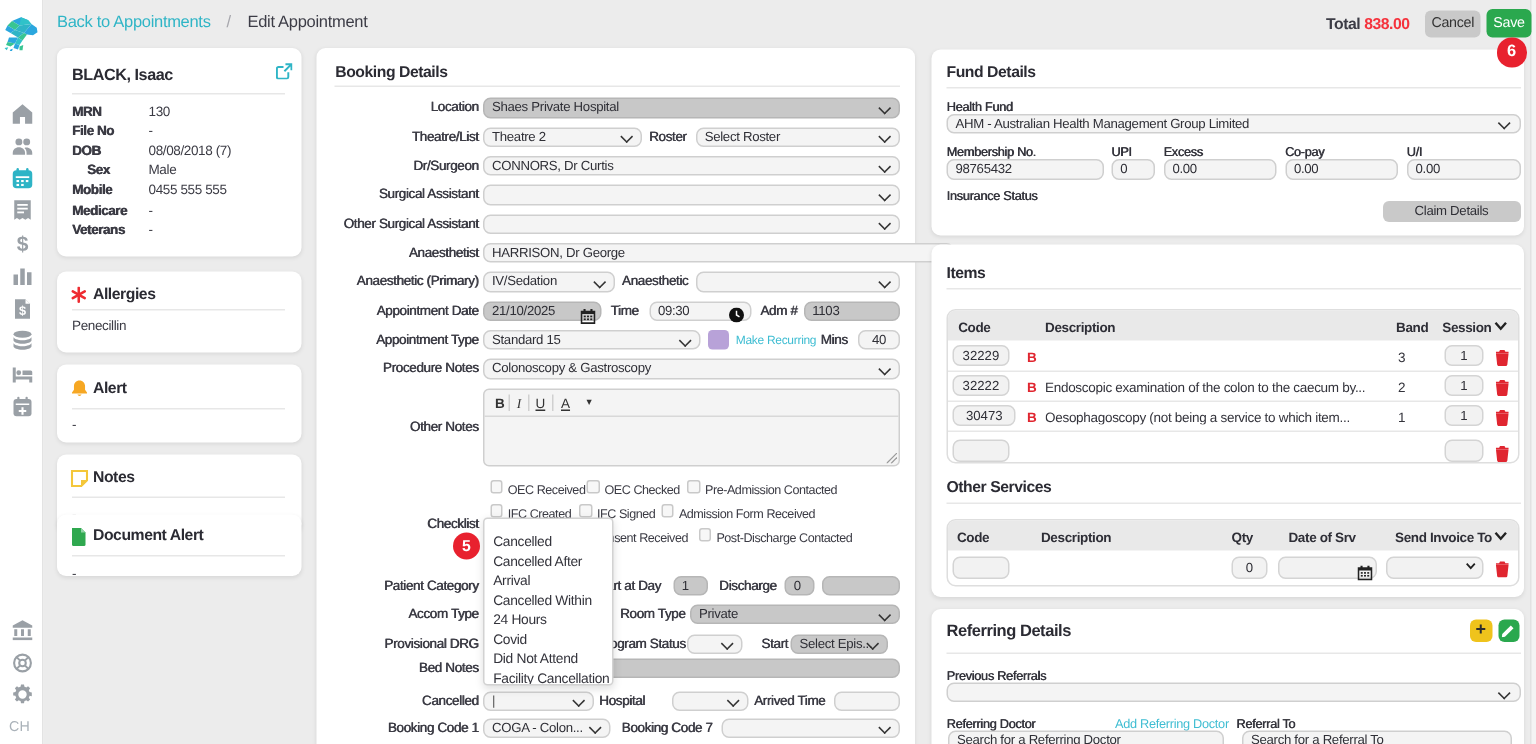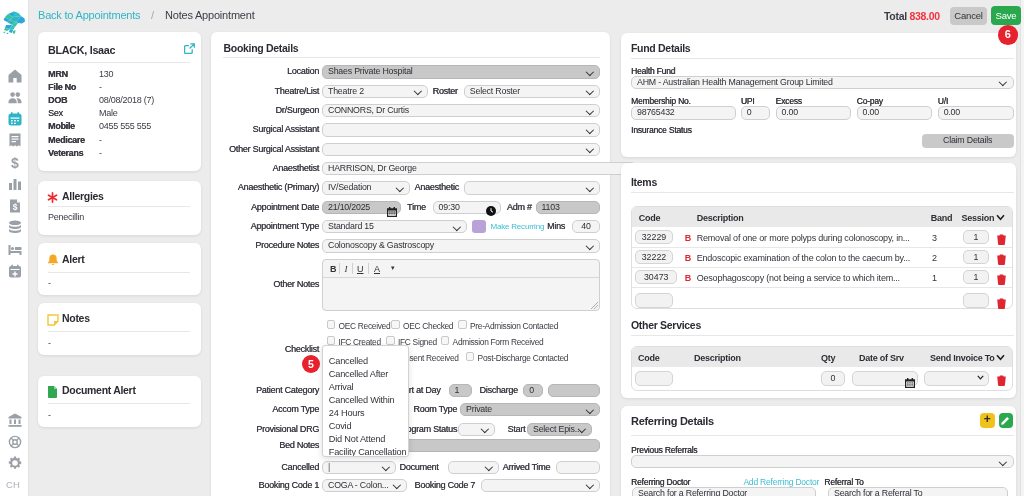--- a/index.html
+++ b/index.html
@@ -126,40 +126,40 @@
       <path stroke="#9aa0a6" stroke-width="1.2" d="M3 3l2.5 2.5M11 3 8.5 5.5M3 11l2.5-2.5M11 11 8.5 8.5"></path>
     </svg>
 <svg style="position:absolute;left:7.5px;top:456.4px" width="14" height="14" viewBox="0 0 14 14">
       <path fill="#9aa0a6" d="M7 4.2a2.8 2.8 0 1 0 0 5.6 2.8 2.8 0 0 0 0-5.6zm6.2 4-1.5-.3a4.8 4.8 0 0 1-.5 1.2l.9 1.2-1.4 1.4-1.2-.9c-.4.2-.8.4-1.2.5L8 12.8H6l-.3-1.5a4.8 4.8 0 0 1-1.2-.5l-1.2.9-1.4-1.4.9-1.2c-.2-.4-.4-.8-.5-1.2l-1.5-.3V5.6l1.5-.3c.1-.4.3-.8.5-1.2l-.9-1.2 1.4-1.4 1.2.9c.4-.2.8-.4 1.2-.5L6 0.4h2l.3 1.5c.4.1.8.3 1.2.5l1.2-.9 1.4 1.4-.9 1.2c.2.4.4.8.5 1.2l1.5.3z"></path>
     </svg>
 </div>
 <div class="abs" style="left:6px;top:479px;font-size:9.5px;color:#aab2b9;letter-spacing:.2px">CH</div>
 
 <div class="abs" style="left:38px;top:9px;font-size:11px;letter-spacing:-.2px;color:#2fb5c6">Back to Appointments</div>
 <div class="abs" style="left:151px;top:9px;font-size:11px;color:#a7a7ad">/</div>
-<div class="abs" style="left:165px;top:9px;font-size:11px;letter-spacing:-.2px;color:#3c3c46">Notes Appointment</div>
+<div class="abs" style="left:165px;top:9px;font-size:11px;letter-spacing:-.2px;color:#3c3c46">Edit Appointment</div>
 <div class="abs" style="left:884px;top:10px;font-size:10.5px;font-weight:bold;letter-spacing:-.3px;color:#3c3c46">Total <span style="color:#f5323c">838.00</span></div>
 <div class="abs" style="left:950px;top:6.5px;width:37px;height:18px;background:#c9c9c9;border-radius:4px;font-size:9.5px;letter-spacing:-.2px;color:#333;text-align:center;line-height:18px">Cancel</div>
 <div class="abs" style="left:991px;top:6px;width:30px;height:19px;background:#2aa84e;border-radius:4px;font-size:9.5px;letter-spacing:-.2px;color:#fff;text-align:center;line-height:19px">Save</div>
 <div class="badge" style="left:998px;top:25px;width:19.5px;height:19.5px;font-size:11px;line-height:19.5px">6</div>
 
 <div class="card" style="left:38px;top:31.5px;width:163px;height:139.5px">
  <div class="ctitle" style="left:10px;top:12px;font-size:10.8px">BLACK, Isaac</div>
  <div class="abs" style="left:145.5px;top:8px"><svg width="11" height="11" viewBox="0 0 11 11">
         <path fill="none" stroke="#2fb5c6" stroke-width="1.3" d="M8.2 6.2v3.2a1 1 0 0 1-1 1H1.6a1 1 0 0 1-1-1V3.6a1 1 0 0 1 1-1H5"></path>
         <path stroke="#2fb5c6" stroke-width="1.3" fill="none" d="M6.3 0.8h4v4M10 1.1 5.6 5.5"></path>
       </svg></div>
  <div class="divider" style="left:10px;width:142px;top:30px"></div>
  <div class="lbl" style="left:10px;top:36px;font-weight:bold;letter-spacing:-.3px">MRN</div>
     <div class="lbl val" style="left:61px;top:36px">130</div>
  <div class="lbl" style="left:10px;top:49.2px;font-weight:bold;letter-spacing:-.3px">File No</div>
     <div class="lbl val" style="left:61px;top:49.2px">-</div>
  <div class="lbl" style="left:10px;top:62.4px;font-weight:bold;letter-spacing:-.3px">DOB</div>
     <div class="lbl val" style="left:61px;top:62.4px">08/08/2018 (7)</div>
- <div class="lbl" style="left:10px;top:75.6px;font-weight:normal;letter-spacing:-.3px">Sex</div>
+ <div class="lbl" style="left:20px;top:75.6px;font-weight:bold;letter-spacing:-.3px">Sex</div>
     <div class="lbl val" style="left:61px;top:75.6px">Male</div>
  <div class="lbl" style="left:10px;top:88.8px;font-weight:bold;letter-spacing:-.3px">Mobile</div>
     <div class="lbl val" style="left:61px;top:88.8px">0455 555 555</div>
  <div class="lbl" style="left:10px;top:102px;font-weight:bold;letter-spacing:-.3px">Medicare</div>
     <div class="lbl val" style="left:61px;top:102px">-</div>
  <div class="lbl" style="left:10px;top:115.2px;font-weight:bold;letter-spacing:-.3px">Veterans</div>
     <div class="lbl val" style="left:61px;top:115.2px">-</div>
 </div>
 <div class="card" style="left:38px;top:181px;width:163px;height:54px">
  <div class="abs" style="left:9px;top:8px"><svg width="11" height="11" viewBox="0 0 11 11">
@@ -184,21 +184,21 @@
 </div>
 <div class="card" style="left:38px;top:303px;width:163px;height:52px">
  <div class="abs" style="left:8.5px;top:8.5px"><svg width="12" height="12" viewBox="0 0 12 12">
         <path fill="#fff" stroke="#f4c73a" stroke-width="1.4" d="M1 1h10v6.2L7.2 11H1z"></path>
         <path fill="#f4c73a" d="M7 11V7h4z"></path>
       </svg></div>
  <div class="ctitle" style="left:24px;top:9px">Notes</div>
  <div class="divider" style="left:10px;width:142px;top:27.5px"></div>
  <div class="lbl val" style="left:10px;top:33.5px">-</div>
 </div>
-<div class="card" style="left:38px;top:376px;width:163px;height:51px">
+<div class="card" style="left:38px;top:343px;width:163px;height:41px">
  <div class="abs" style="left:9px;top:7.5px"><svg width="11" height="12" viewBox="0 0 11 12">
         <path fill="#2fa84f" d="M1 0h6l3 3v8a1 1 0 0 1-1 1H2a1 1 0 0 1-1-1z"></path>
         <path fill="#8fd4a5" d="M7 0l3 3H7z"></path>
       </svg></div>
  <div class="ctitle" style="left:24px;top:8px">Document Alert</div>
  <div class="divider" style="left:10px;width:142px;top:27px"></div>
  <div class="lbl val" style="left:10px;top:32.8px">-</div>
 </div>
 
 <div class="card" style="left:211px;top:32px;width:399px;height:478px">
@@ -316,21 +316,21 @@
  <div class="lbl r" style="right:291px;top:390.5px">Provisional DRG</div>
  <div class="fld sel" style="left:111px;top:390.5px;width:60px"></div>
  <div class="lbl" style="left:187px;top:390.5px">Program Status</div>
  <div class="fld sel" style="left:247px;top:390.5px;width:37px"></div>
  <div class="lbl" style="left:296.5px;top:390.5px">Start</div>
  <div class="fld dk sel" style="left:316px;top:390.5px;width:65px">Select Epis...</div>
  <div class="lbl r" style="right:291px;top:407px">Bed Notes</div>
  <div class="fld dk" style="left:111px;top:407px;width:278px"></div>
  <div class="lbl r" style="right:291px;top:428.5px">Cancelled</div>
  <div class="fld sel" style="left:111px;top:428.5px;width:74px"><span style="color:#555">|</span></div>
- <div class="lbl" style="left:188.4px;top:428.5px">Document</div>
+ <div class="lbl" style="left:188.4px;top:428.5px">Hospital</div>
  <div class="fld sel" style="left:236.6px;top:428.5px;width:51.4px"></div>
  <div class="lbl" style="left:291.6px;top:428.5px">Arrived Time</div>
  <div class="fld" style="left:345px;top:428.5px;width:44px"></div>
  <div class="lbl r" style="right:291px;top:446.5px">Booking Code 1</div>
  <div class="fld sel" style="left:111px;top:446.5px;width:85px">COGA - Colon...</div>
  <div class="lbl" style="left:203.4px;top:446.5px">Booking Code 7</div>
  <div class="fld sel" style="left:270px;top:446.5px;width:119px"></div>
 </div>
 
 <div class="abs" style="left:322.3px;top:345.2px;width:86.3px;height:112.2px;background:#fff;border:1px solid #d2d2d2;border-radius:3px;box-shadow:0 2px 6px rgba(0,0,0,.13);z-index:20;overflow:hidden">
@@ -367,21 +367,20 @@
   <div class="th" style="left:298.7px;top:6px">Band</div>
   <div class="th" style="left:329.5px;top:6px">Session</div>
   <svg class="abs" style="left:364px;top:7px" width="9" height="7" viewBox="0 0 9 7">
         <path fill="none" stroke="#222" stroke-width="1.6" d="M1 1.2 4.5 5.2 8 1.2"></path>
       </svg>
   <div class="abs" style="left:0;top:40px;width:100%;height:1px;background:#e7e7e7"></div>
   <div class="abs" style="left:0;top:60px;width:100%;height:1px;background:#e7e7e7"></div>
   <div class="abs" style="left:0;top:80px;width:100%;height:1px;background:#e7e7e7"></div>
   <div class="cin" style="left:3.2px;top:22.8px;width:37.5px">32229</div>
   <div class="bred" style="left:52.7px;top:25.5px">B</div>
-  <div class="dtxt" style="left:64.7px;top:25.5px;width:225px">Removal of one or more polyps during colonoscopy, in...</div>
   <div class="dtxt" style="left:300px;top:25.5px">3</div>
   <div class="cin" style="left:330.7px;top:22.8px;width:26.7px">1</div>
   <div class="abs" style="left:364.5px;top:23.5px"><svg width="9" height="11" viewBox="0 0 9 11">
           <path fill="#e02630" d="M0.3 2.6h8.4l-.8 7.4c-.06.6-.5 1-1.1 1H2.2c-.6 0-1.04-.4-1.1-1zM3 0.4h3l.6 1.1h2.1v1H0.3v-1h2.1z"></path>
         </svg></div>
   <div class="cin" style="left:3.2px;top:42.8px;width:37.5px">32222</div>
   <div class="bred" style="left:52.7px;top:45.5px">B</div>
   <div class="dtxt" style="left:64.7px;top:45.5px;width:225px">Endoscopic examination of the colon to the caecum by...</div>
   <div class="dtxt" style="left:300px;top:45.5px">2</div>
   <div class="cin" style="left:330.7px;top:42.8px;width:26.7px">1</div>

